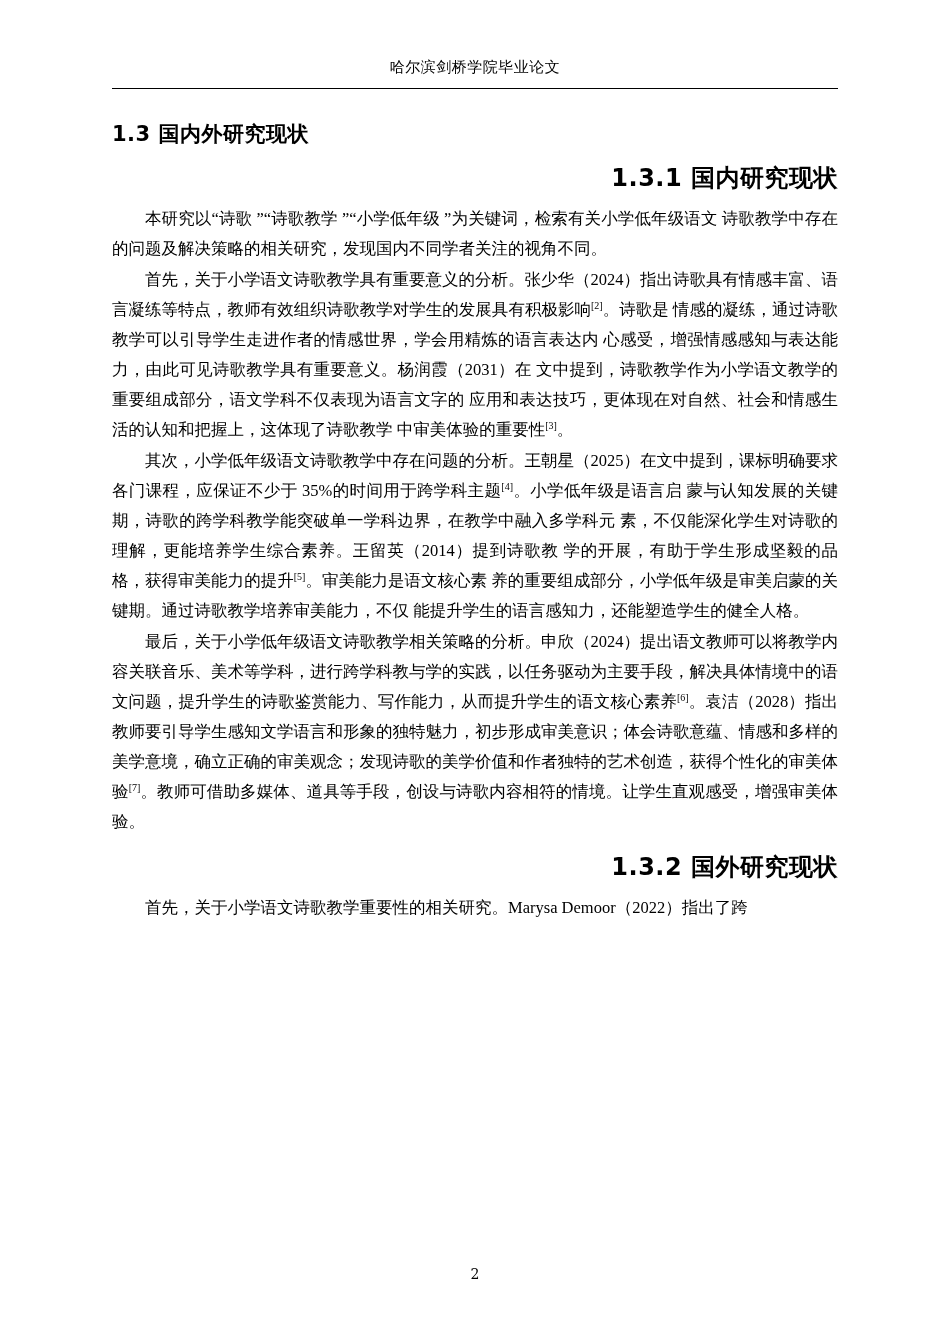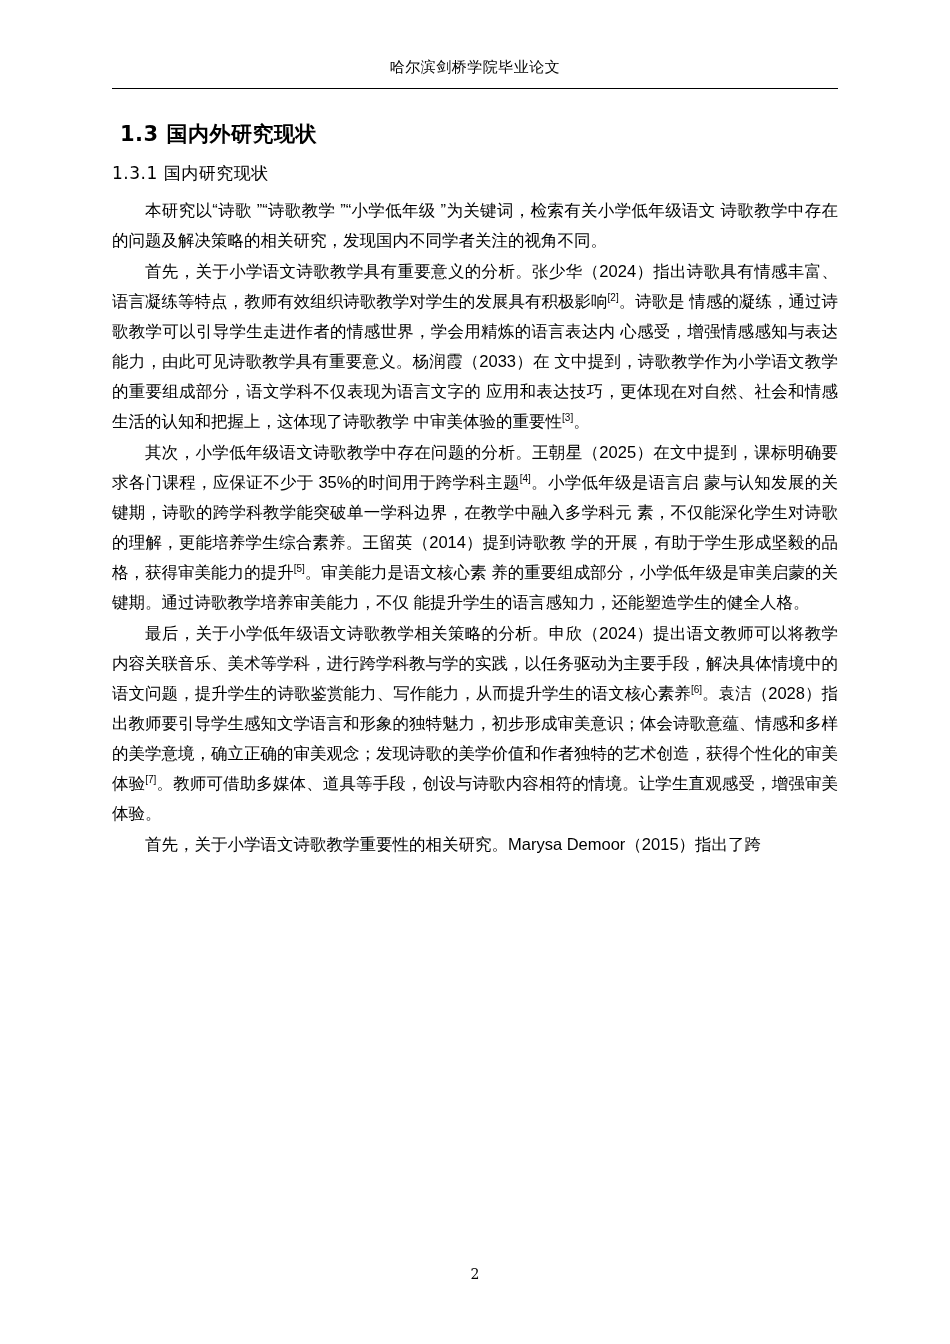--- a/index.html
+++ b/index.html
@@ -41,38 +41,39 @@
   .content {
     position: absolute;
     top: 112px;
     left: 112px;
     width: 726px;
   }
   h2.sec {
     font-size: 21px;
     font-weight: bold;
     font-family: "DejaVu Sans", "Liberation Sans", sans-serif;
-    margin: 8px 0 14px 8px;
+    margin: 8px 0 14px 0;
     letter-spacing: 0.5px;
   }
   h3.subsec {
-    font-size: 17px;
-    font-weight: normal;
+    font-size: 24px;
+    font-weight: bold;
     font-family: "DejaVu Sans", "Liberation Sans", sans-serif;
     margin: 14px 0 10px 0;
     letter-spacing: 0.5px;
+    text-align: right;
   }
   p.para {
     font-size: 16.5px;
     line-height: 1.82;
     margin: 0 0 1px 0;
     text-align: justify;
     text-justify: inter-ideograph;
     text-indent: 2em;
-    font-family: Liberation Sans, sans-serif;
+    font-family: Liberation Serif, serif;
   }
   sup {
     font-size: 10px;
     vertical-align: super;
   }
   .footer {
     position: absolute;
     bottom: 62px;
     left: 112px;
     width: 726px;
@@ -90,27 +91,28 @@
   <div class="header-rule"></div>
 
   <div class="content">
 
     <h2 class="sec">1.3  国内外研究现状</h2>
 
     <h3 class="subsec">1.3.1  国内研究现状</h3>
 
     <p class="para">本研究以“诗歌 ”“诗歌教学 ”“小学低年级 ”为关键词，检索有关小学低年级语文 诗歌教学中存在的问题及解决策略的相关研究，发现国内不同学者关注的视角不同。</p>
 
-    <p class="para"><span>首先，关于小学语文诗歌教学具有重要意义的分析。张少华（2024）指出诗歌具有情感丰富、语言凝练等特点，教师有效组织诗歌教学对学生的发展具有积极影响</span><sup>[2]</sup><span>。诗歌是 情感的凝练，通过诗歌教学可以引导学生走进作者的情感世界，学会用精炼的语言表达内 心感受，增强情感感知与表达能力，由此可见诗歌教学具有重要意义。杨润霞（2033）在 文中提到，诗歌教学作为小学语文教学的重要组成部分，语文学科不仅表现为语言文字的 应用和表达技巧，更体现在对自然、社会和情感生活的认知和把握上，这体现了诗歌教学 中审美体验的重要性</span><sup>[3]</sup><span>。</span></p>
+    <p class="para"><span>首先，关于小学语文诗歌教学具有重要意义的分析。张少华（2024）指出诗歌具有情感丰富、语言凝练等特点，教师有效组织诗歌教学对学生的发展具有积极影响</span><sup>[2]</sup><span>。诗歌是 情感的凝练，通过诗歌教学可以引导学生走进作者的情感世界，学会用精炼的语言表达内 心感受，增强情感感知与表达能力，由此可见诗歌教学具有重要意义。杨润霞（2031）在 文中提到，诗歌教学作为小学语文教学的重要组成部分，语文学科不仅表现为语言文字的 应用和表达技巧，更体现在对自然、社会和情感生活的认知和把握上，这体现了诗歌教学 中审美体验的重要性</span><sup>[3]</sup><span>。</span></p>
 
     <p class="para"><span>其次，小学低年级语文诗歌教学中存在问题的分析。王朝星（2025）在文中提到，课标明确要求各门课程，应保证不少于 35%的时间用于跨学科主题</span><sup>[4]</sup><span>。小学低年级是语言启 蒙与认知发展的关键期，诗歌的跨学科教学能突破单一学科边界，在教学中融入多学科元 素，不仅能深化学生对诗歌的理解，更能培养学生综合素养。王留英（2014）提到诗歌教 学的开展，有助于学生形成坚毅的品格，获得审美能力的提升</span><sup>[5]</sup><span>。审美能力是语文核心素 养的重要组成部分，小学低年级是审美启蒙的关键期。通过诗歌教学培养审美能力，不仅 能提升学生的语言感知力，还能塑造学生的健全人格。</span></p>
 
     <p class="para"><span>最后，关于小学低年级语文诗歌教学相关策略的分析。申欣（2024）提出语文教师可以将教学内容关联音乐、美术等学科，进行跨学科教与学的实践，以任务驱动为主要手段，解决具体情境中的语文问题，提升学生的诗歌鉴赏能力、写作能力，从而提升学生的语文核心素养</span><sup>[6]</sup><span>。袁洁（2028）指出教师要引导学生感知文学语言和形象的独特魅力，初步形成审美意识；体会诗歌意蕴、情感和多样的美学意境，确立正确的审美观念；发现诗歌的美学价值和作者独特的艺术创造，获得个性化的审美体验</span><sup>[7]</sup><span>。教师可借助多媒体、道具等手段，创设与诗歌内容相符的情境。让学生直观感受，增强审美体验。</span></p>
 
+    <h3 class="subsec">1.3.2  国外研究现状</h3>
 
 
-    <p class="para">首先，关于小学语文诗歌教学重要性的相关研究。Marysa Demoor（2015）指出了跨</p>
+    <p class="para">首先，关于小学语文诗歌教学重要性的相关研究。Marysa Demoor（2022）指出了跨</p>
 
   </div>
 
   <div class="footer">2</div>
 
 </div>
 
 </body></html>

